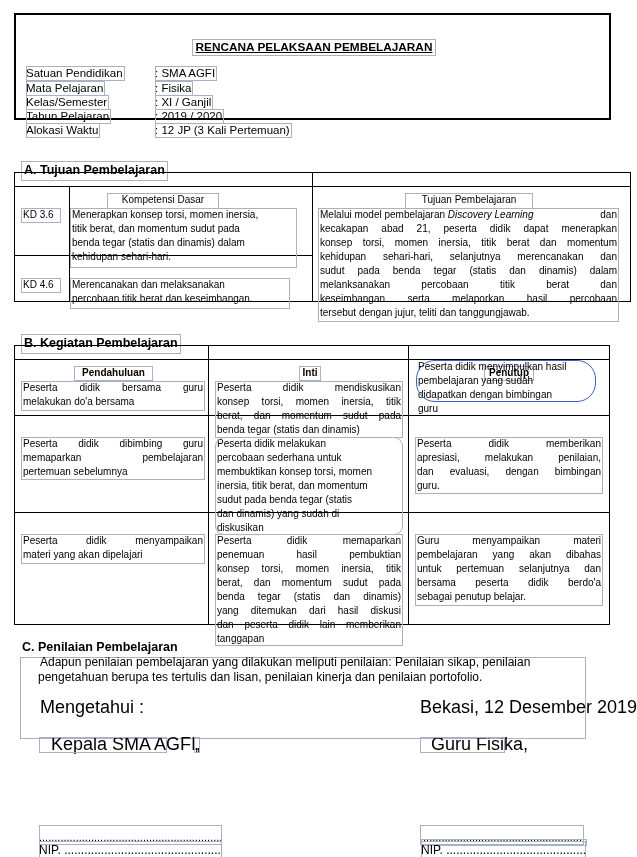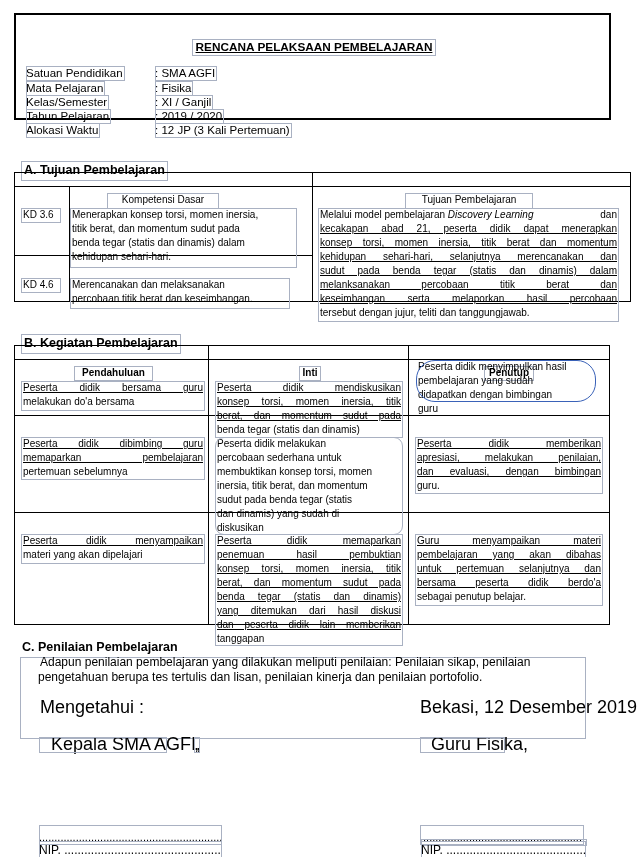--- a/index.html
+++ b/index.html
@@ -39,21 +39,21 @@
       font-weight: bold; font-size: 12.5px; height: 20px; line-height: 19px;
       padding: 0 3px; white-space: nowrap;
     }
 
     
     .tbl-border { border: 1.5px solid #000; box-sizing: border-box; }
     .hline { height: 0; border-top: 1.5px solid #000; }
     .vline { width: 0; border-left: 1.5px solid #000; }
 
     .cell-text { font-size: 10px; line-height: 14px; box-sizing: border-box; padding: 0 2px; }
-    .justify-full { text-align: justify; text-decoration: underline; }
+    .justify-full { text-align: justify; }
     .center { text-align: center; }
     .bold { font-weight: bold; }
     .nowrap { white-space: nowrap; }
     .line { display: block; }
     .spread { display: flex; justify-content: space-between; }
 
     .sig { font-size: 18px; line-height: 15px; white-space: nowrap; }
   </style>
 </head>
 <body>

